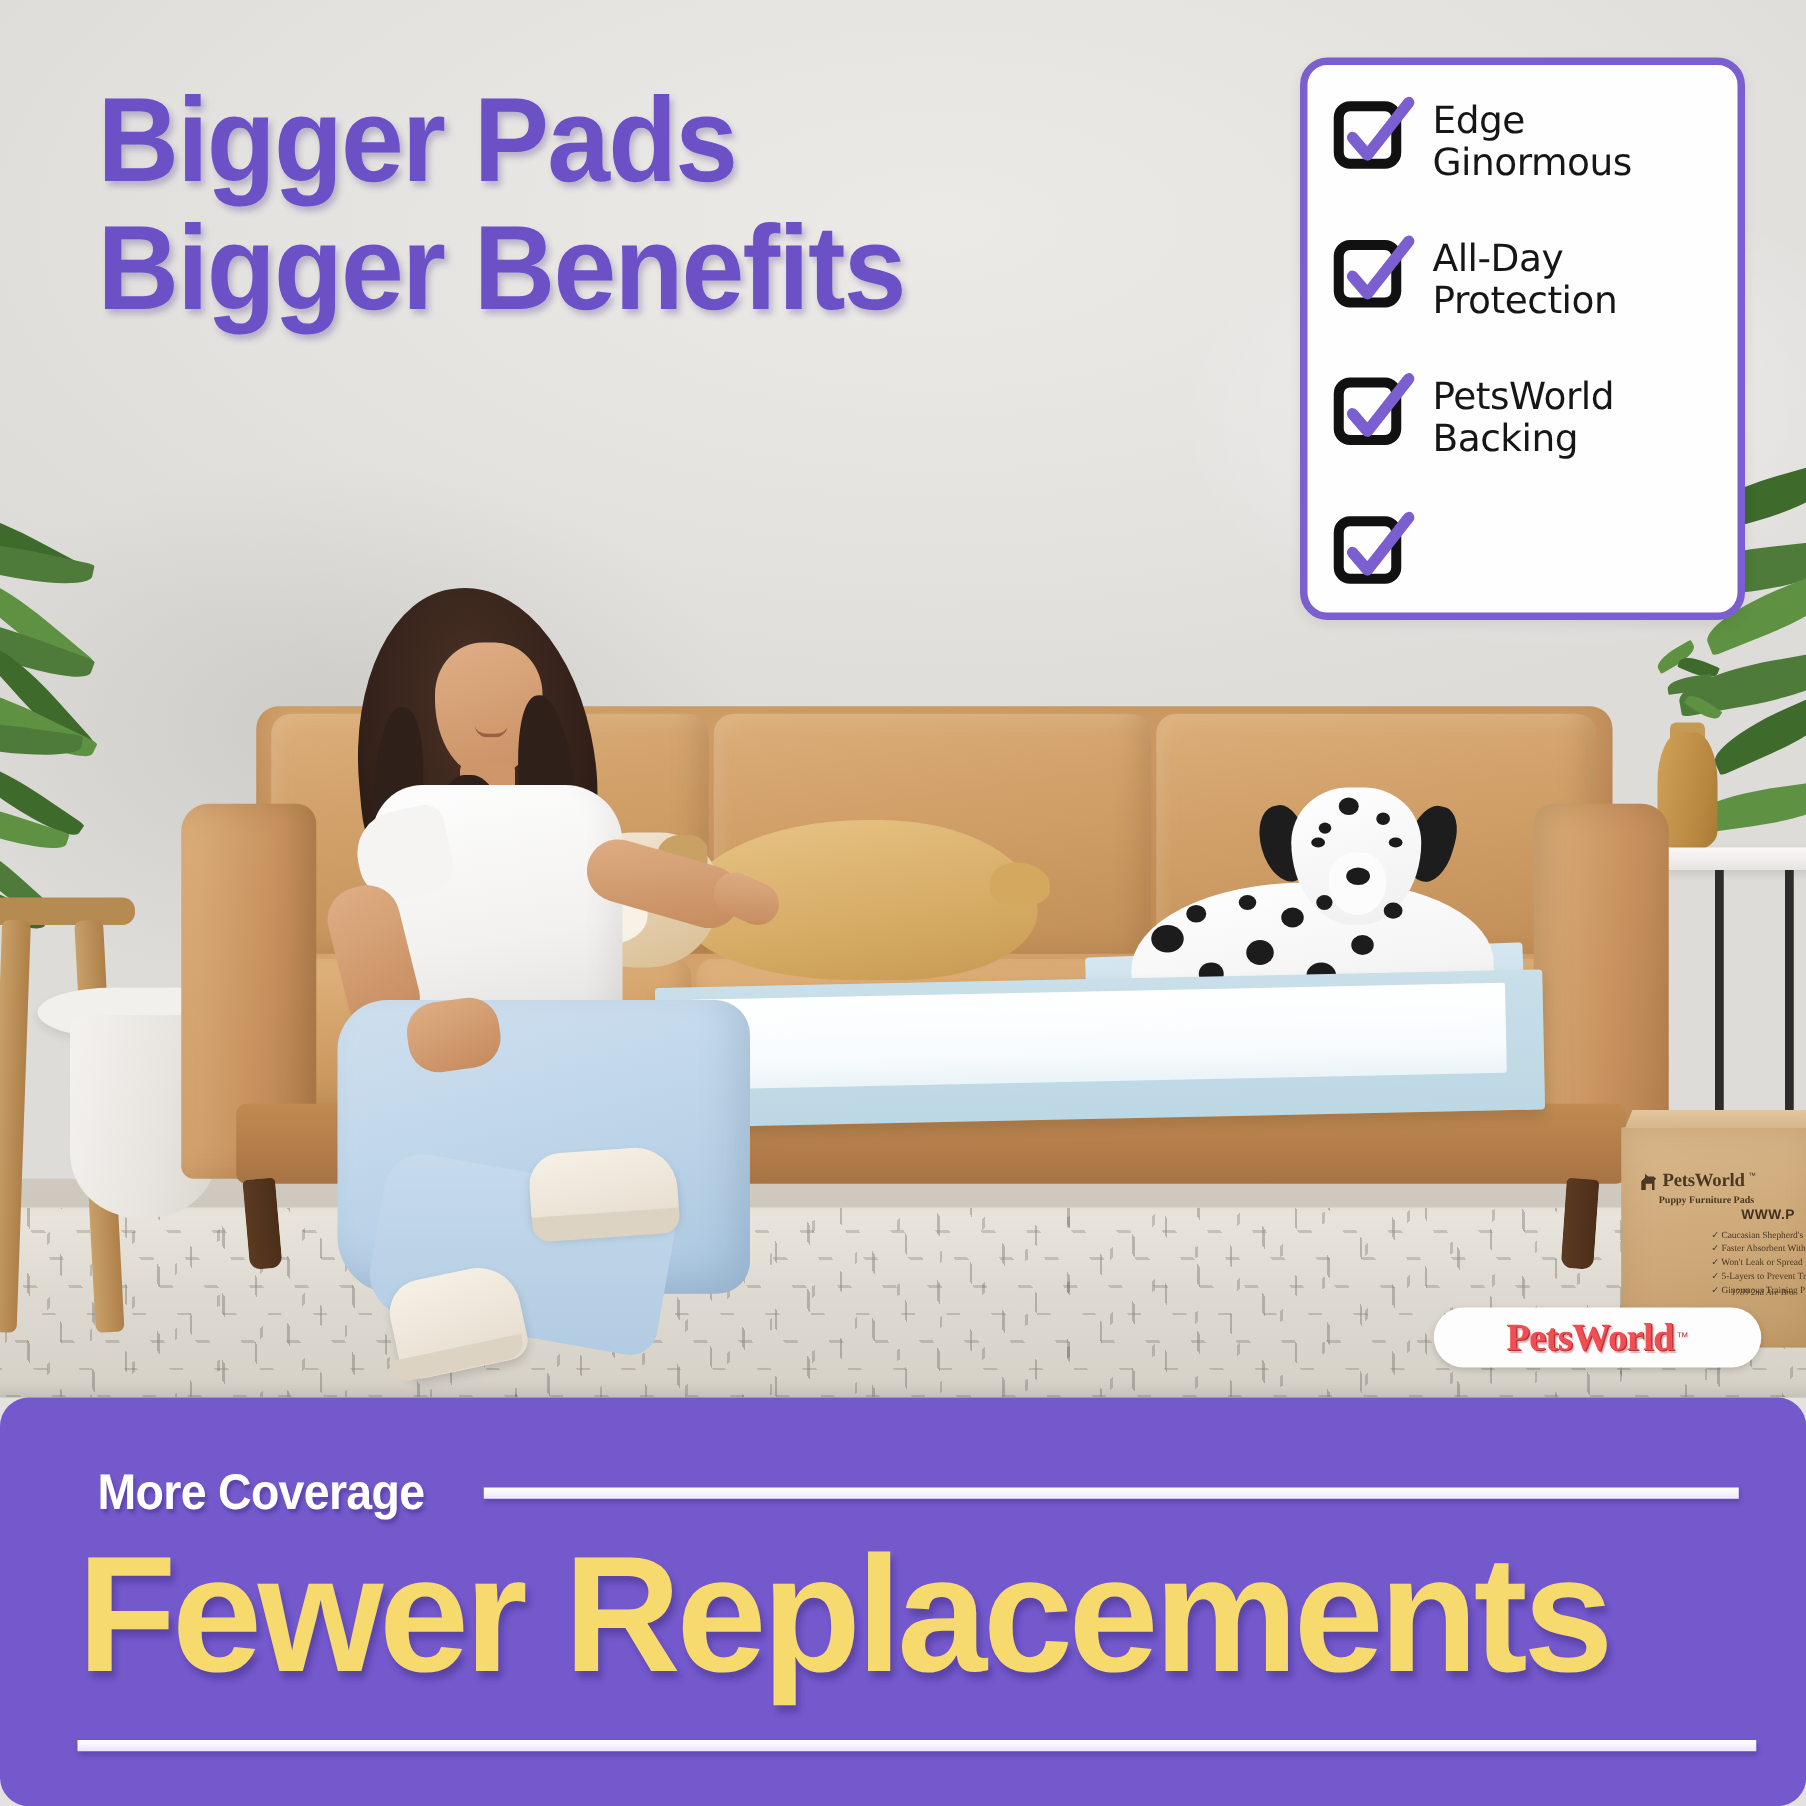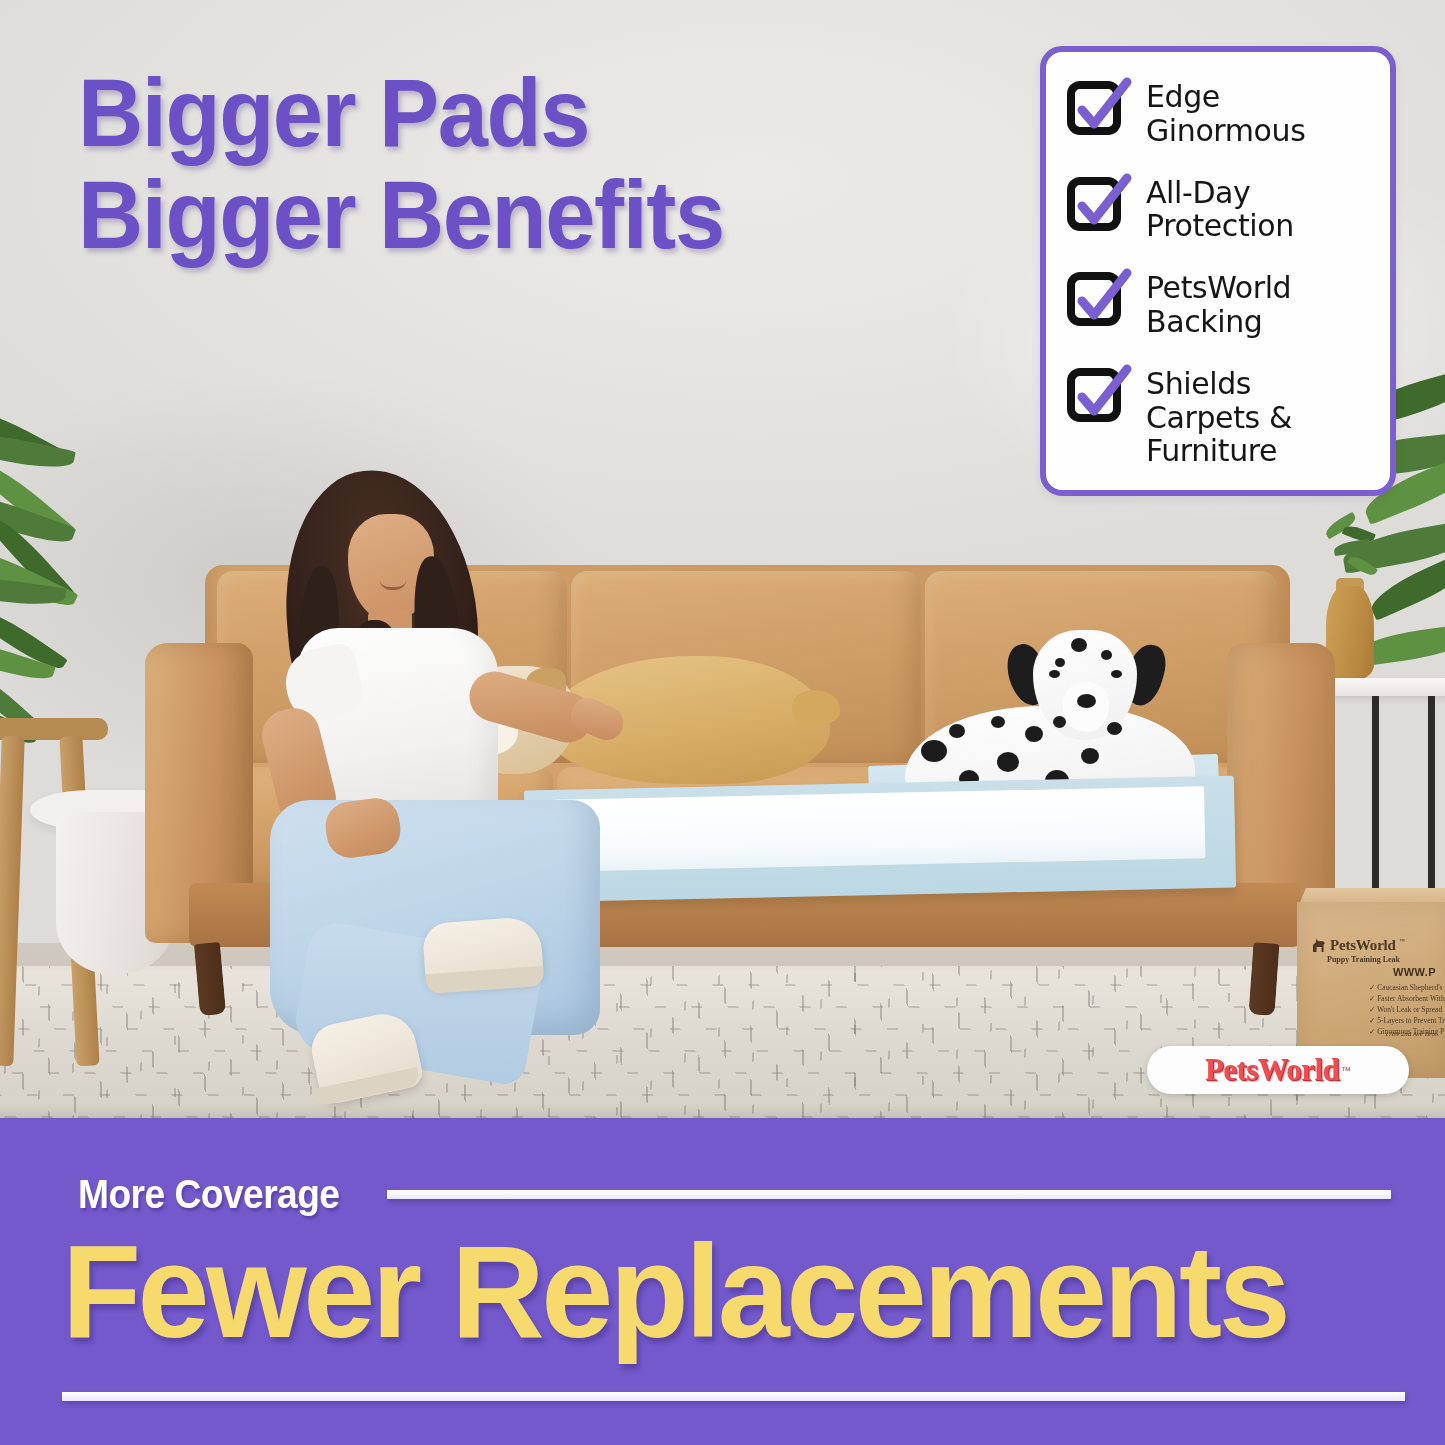--- a/index.html
+++ b/index.html
@@ -310,20 +310,21 @@
   .check-label{
     font-family:"DejaVu Sans","Liberation Sans",sans-serif;
     font-weight:400; font-size:30px; line-height:1.12;
     color:#161616; letter-spacing:-.4px; padding-top:2px;
   }
 
   
   .banner{
     position:absolute; left:0; top:1118px; width:1445px; height:327px;
     background:#7359cc;
+    border-radius:23px;
   }
   .banner-top{
     position:absolute; left:78px; top:54px; right:54px;
     display:flex; align-items:center; gap:28px;
   }
   .banner-kicker{
     font-weight:700; font-size:40px; color:#ffffff;
     letter-spacing:-.6px; white-space:nowrap;
     text-shadow:2px 3px 3px rgba(45,25,100,.35);
     transform:scaleX(.93); transform-origin:left center;
@@ -493,21 +494,21 @@
       <div class="box-top"></div>
       <div class="box-face"></div>
       <div class="box-logo">
         <div class="box-logo-row">
           <svg class="box-dogicon" viewBox="0 0 16 15">
             <path d="M2 14 L2 7 L5 4 L5 1 L7.5 3.2 L12 3.2 L14 5 L12.6 6.2 L12.6 14 L10.6 14 L10.6 9 L5.6 9 L5.6 14 Z" fill="#4a3822"></path>
           </svg>
           <span class="box-brand">PetsWorld</span>
           <span class="box-tm">™</span>
         </div>
-        <div class="box-sub">Puppy Training Leak</div>
+        <div class="box-sub">Puppy Furniture Pads</div>
       </div>
       <div class="box-url">WWW.P</div>
       <div class="box-bullets">
         <div class="box-bullet">✓ Caucasian Shepherd's</div>
         <div class="box-bullet">✓ Faster Absorbent With</div>
         <div class="box-bullet">✓ Won't Leak or Spread</div>
         <div class="box-bullet">✓ 5-Layers to Prevent Tra</div>
         <div class="box-bullet">✓ Ginormous Training P</div>
       </div>
       <div class="box-addr">1789 2nd Ave Bro</div>
@@ -559,23 +560,20 @@
 Backing</span>
     </div>
 
     <div class="check-item">
       <span class="check-box">
         <svg width="62" height="56" viewBox="0 0 62 56">
           <rect x="3" y="5" width="46" height="46" rx="9" fill="none" stroke="#111111" stroke-width="8"></rect>
           <path d="M14 30 L26 44 L59 2" fill="none" stroke="#7b5fd0" stroke-width="9" stroke-linecap="round" stroke-linejoin="round"></path>
         </svg>
       </span>
-      <span class="check-label" style="white-space:pre-line">Shields
-Carpets &amp;
-Furniture</span>
     </div>
 
   </div>
 
   <div class="banner">
     <div class="banner-top">
       <span class="banner-kicker">More Coverage</span>
       <span class="banner-rule"></span>
     </div>
     <div class="banner-headline">Fewer Replacements</div>

